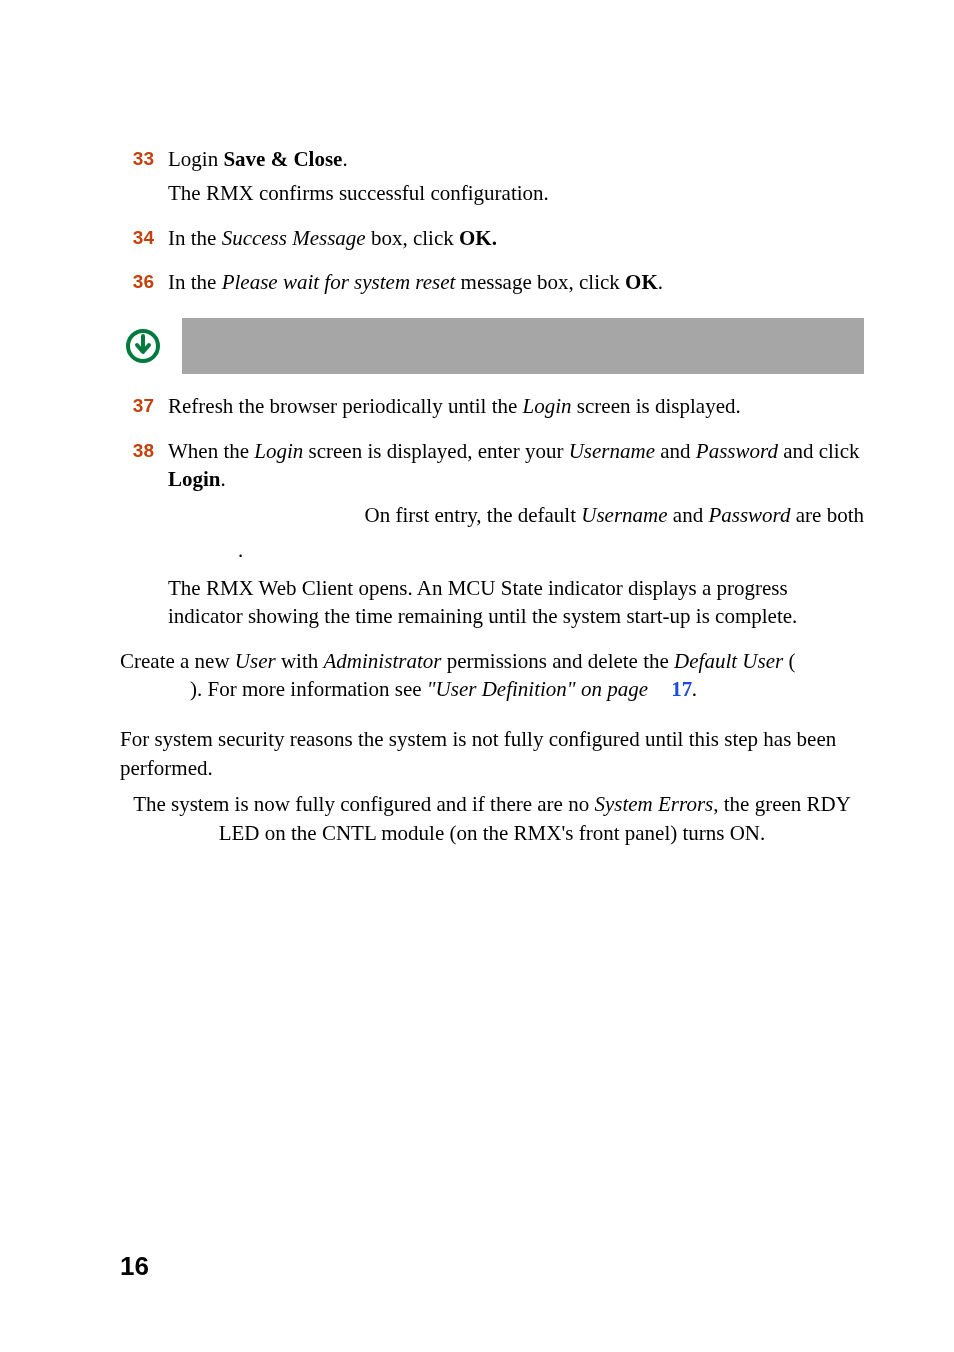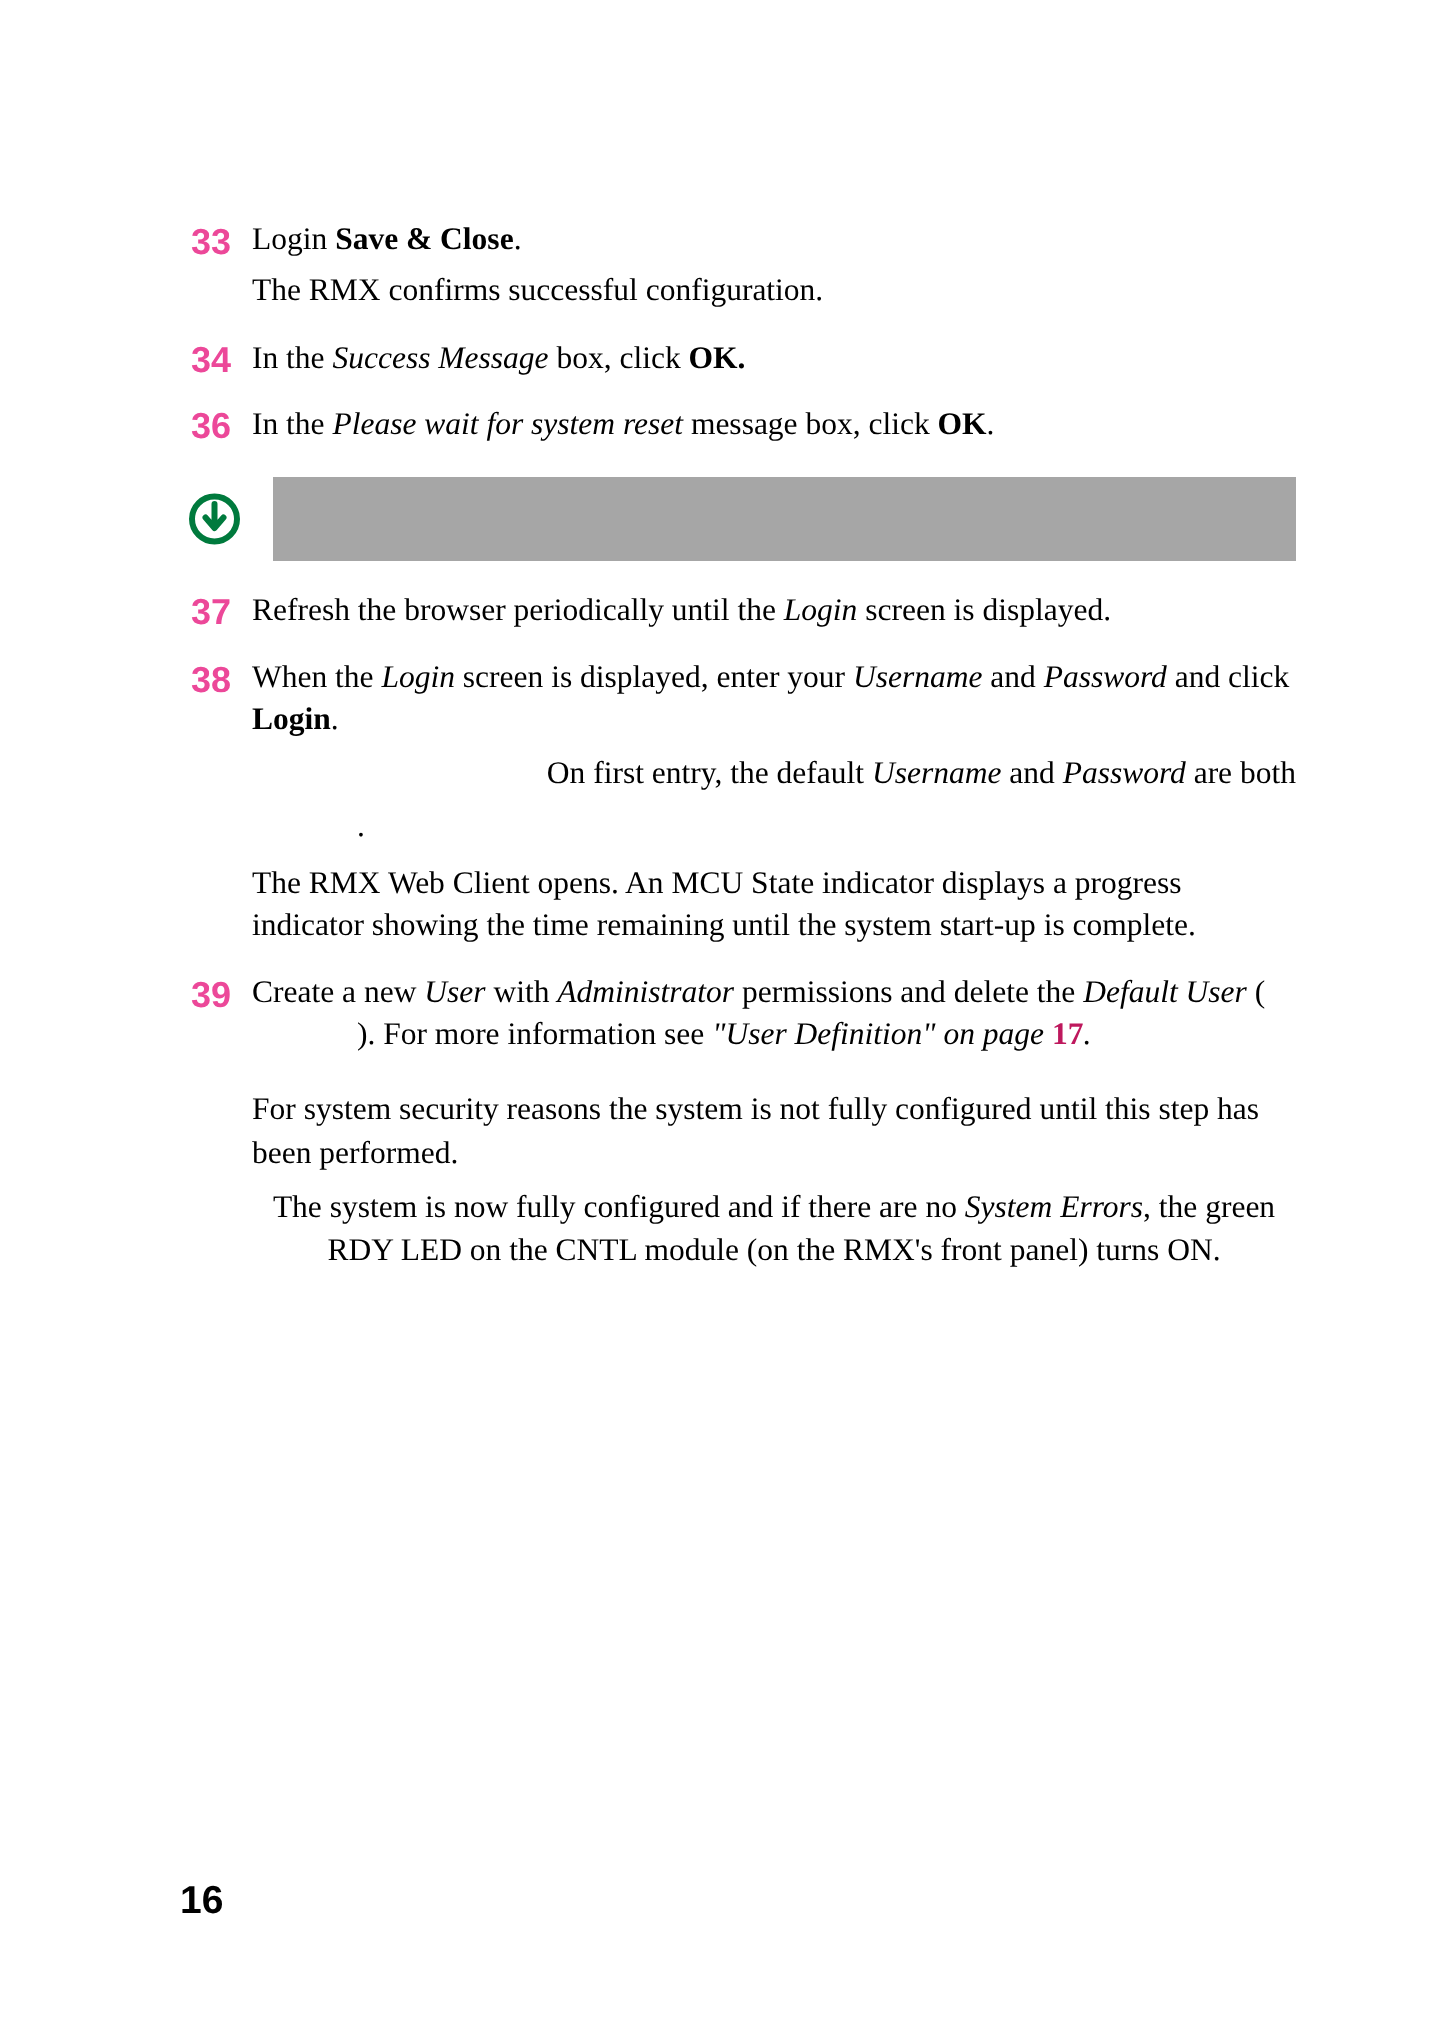--- a/index.html
+++ b/index.html
@@ -24,24 +24,24 @@
   ol.steps > li {
     display: flex;
     gap: 14px;
     margin: 0 0 10px 0;
     line-height: 1.35;
     font-size: 21px;
   }
   .num {
     font-family: "Arial Black", Arial, sans-serif;
     font-weight: 900;
-    color: #ec4899;
+    color: #c2410c;
     flex: 0 0 34px;
     text-align: right;
-    font-size: 24px;
+    font-size: 19px;
     padding-top: 1px;
   }
   .body {
     flex: 1 1 auto;
   }
   .body p {
     margin: 0 0 6px 0;
   }
   .note-row {
     display: flex;
@@ -54,22 +54,23 @@
     align-items: center;
     justify-content: flex-start;
     padding-left: 4px;
   }
   .note-bar {
     flex: 1 1 auto;
     background: #A6A6A6;
     min-height: 56px;
   }
   .link {
-    color: #be185d;
+    color: #1d4ed8;
     font-weight: 700;
+    margin-left: 18px;
   }
   .italic { font-style: italic; }
   .bold { font-weight: 700; }
   .pagenum {
     position: absolute;
     left: 120px;
     bottom: 70px;
     font-family: "Arial Black", Arial, sans-serif;
     font-weight: 900;
     font-size: 26px;
@@ -140,21 +141,20 @@
         </p>
         <p style="margin-top:8px;text-align:right;">
           <span>On first entry, the default </span><span class="italic">Username</span><span> and </span><span class="italic">Password</span><span> are both </span>
         </p>
         <p style="margin-bottom:10px; padding-left:70px;"><span>.</span></p>
         <p>The RMX Web Client opens. An MCU State indicator displays a progress indicator showing the time remaining until the system start-up is complete.</p>
       </div>
     </li>
 
     <li>
-      <span class="num">39</span>
       <div class="body">
         <p>
           <span>Create a new </span><span class="italic">User</span><span> with </span><span class="italic">Administrator</span><span> permissions and delete the </span><span class="italic">Default User</span><span> (</span><span style="display:inline-block;width:70px;"></span><span>). For more information see </span><span class="italic">"</span><span class="italic">User Definition" on page </span><span class="link">17</span><span class="italic">.</span>
         </p>
         <p style="margin-top:22px;">For system security reasons the system is not fully configured until this step has been performed.</p>
         <p style="margin-top:8px;text-align:center;">
           <span>The system is now fully configured and if there are no </span><span class="italic">System Errors</span><span>, the green RDY LED on the CNTL module (on the RMX's front panel) turns ON.</span>
         </p>
       </div>
     </li>

